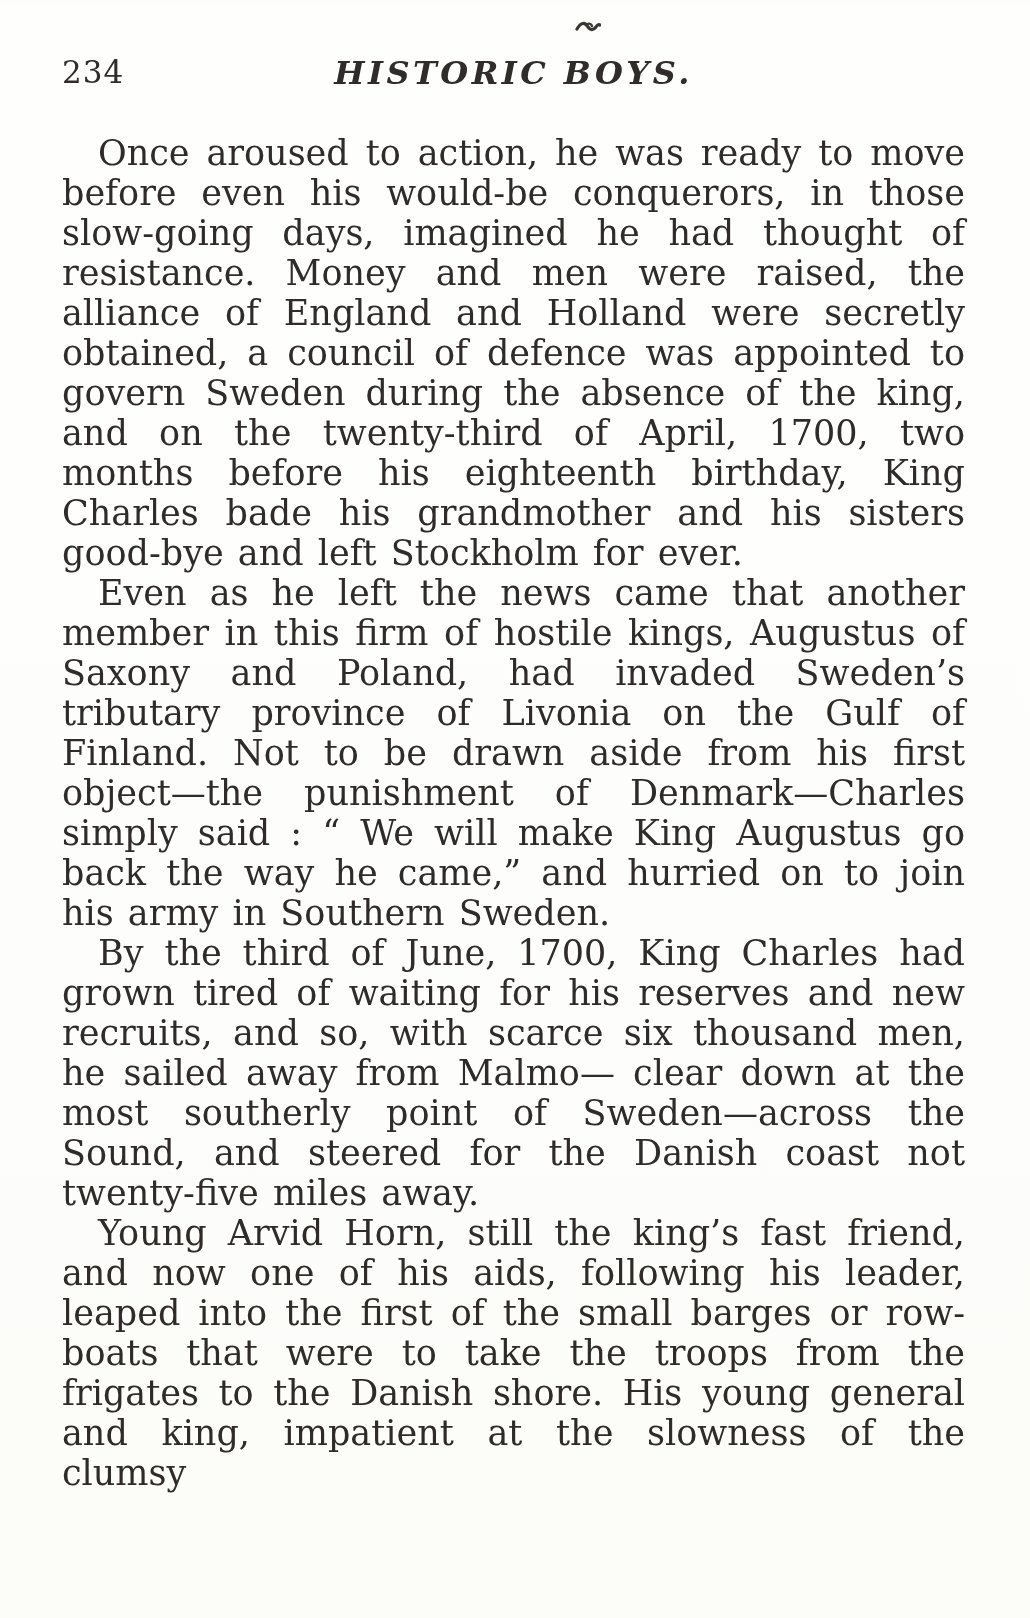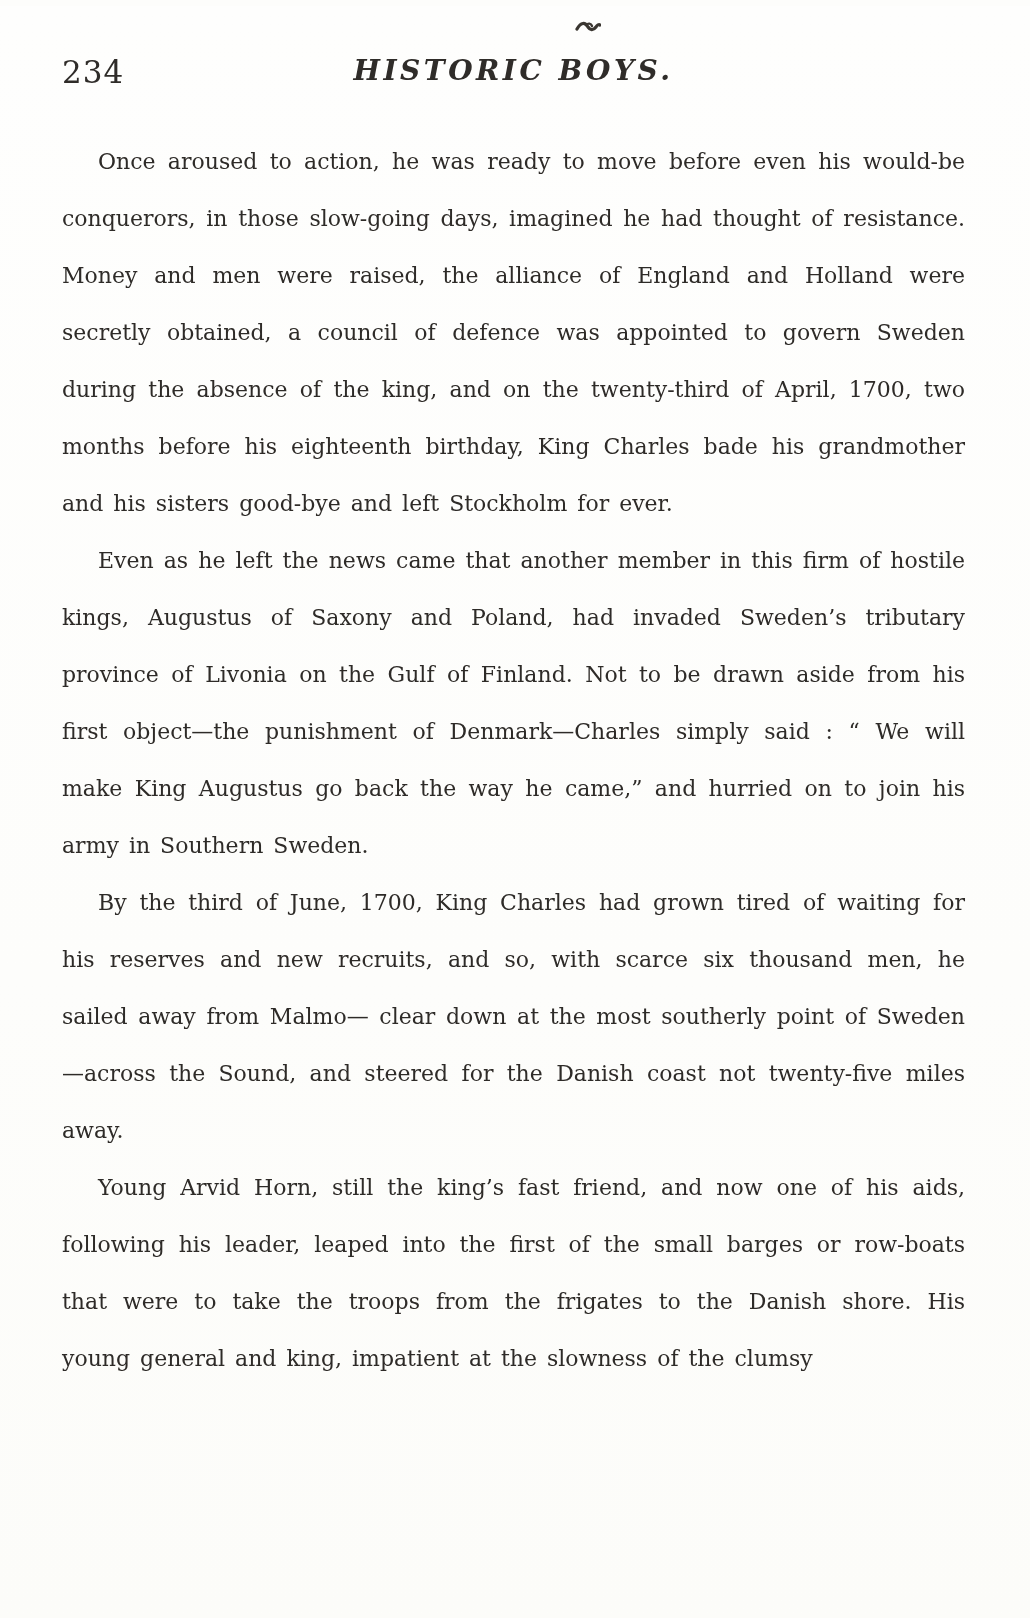--- a/index.html
+++ b/index.html
@@ -42,36 +42,36 @@
     color: #2f2c29;
   }
   .running-title {
     position: absolute;
     left: 0;
     right: 0;
     top: 14px;
     text-align: center;
     font-style: italic;
     font-weight: bold;
-    font-size: 28px;
+    font-size: 32px;
     letter-spacing: 3.5px;
     color: #2f2c29;
   }
   .ornament {
     position: absolute;
     left: 513px;
     top: -22px;
     width: 26px;
     height: 18px;
     color: #3a3631;
   }
   .body-text {
     margin-top: 33px;
-    font-size: 22px;
-    line-height: 57px;
+    font-size: 35px;
+    line-height: 40px;
     text-align: justify;
     word-spacing: 3px;
     color: #2e2b28;
   }
   .body-text p {
     margin: 0;
     padding: 0;
     text-indent: 36px;
   }
 </style>

